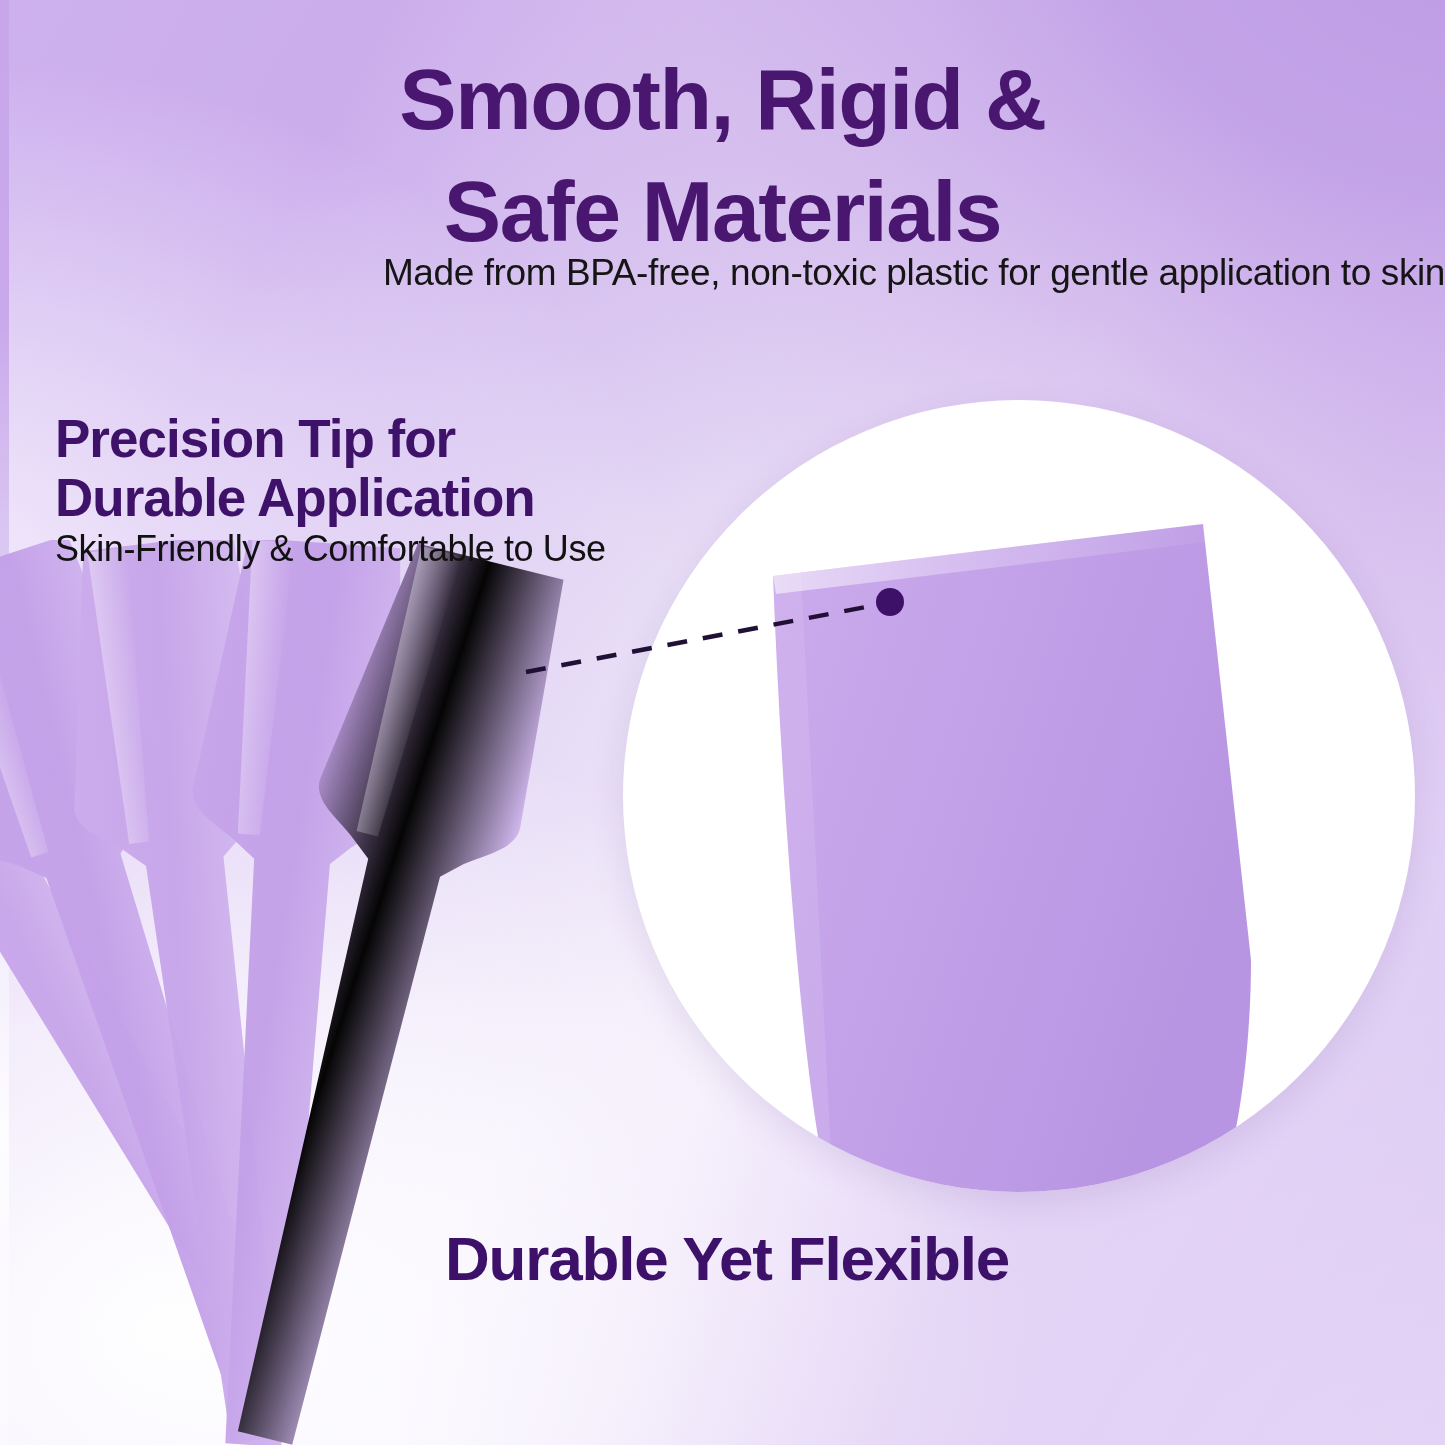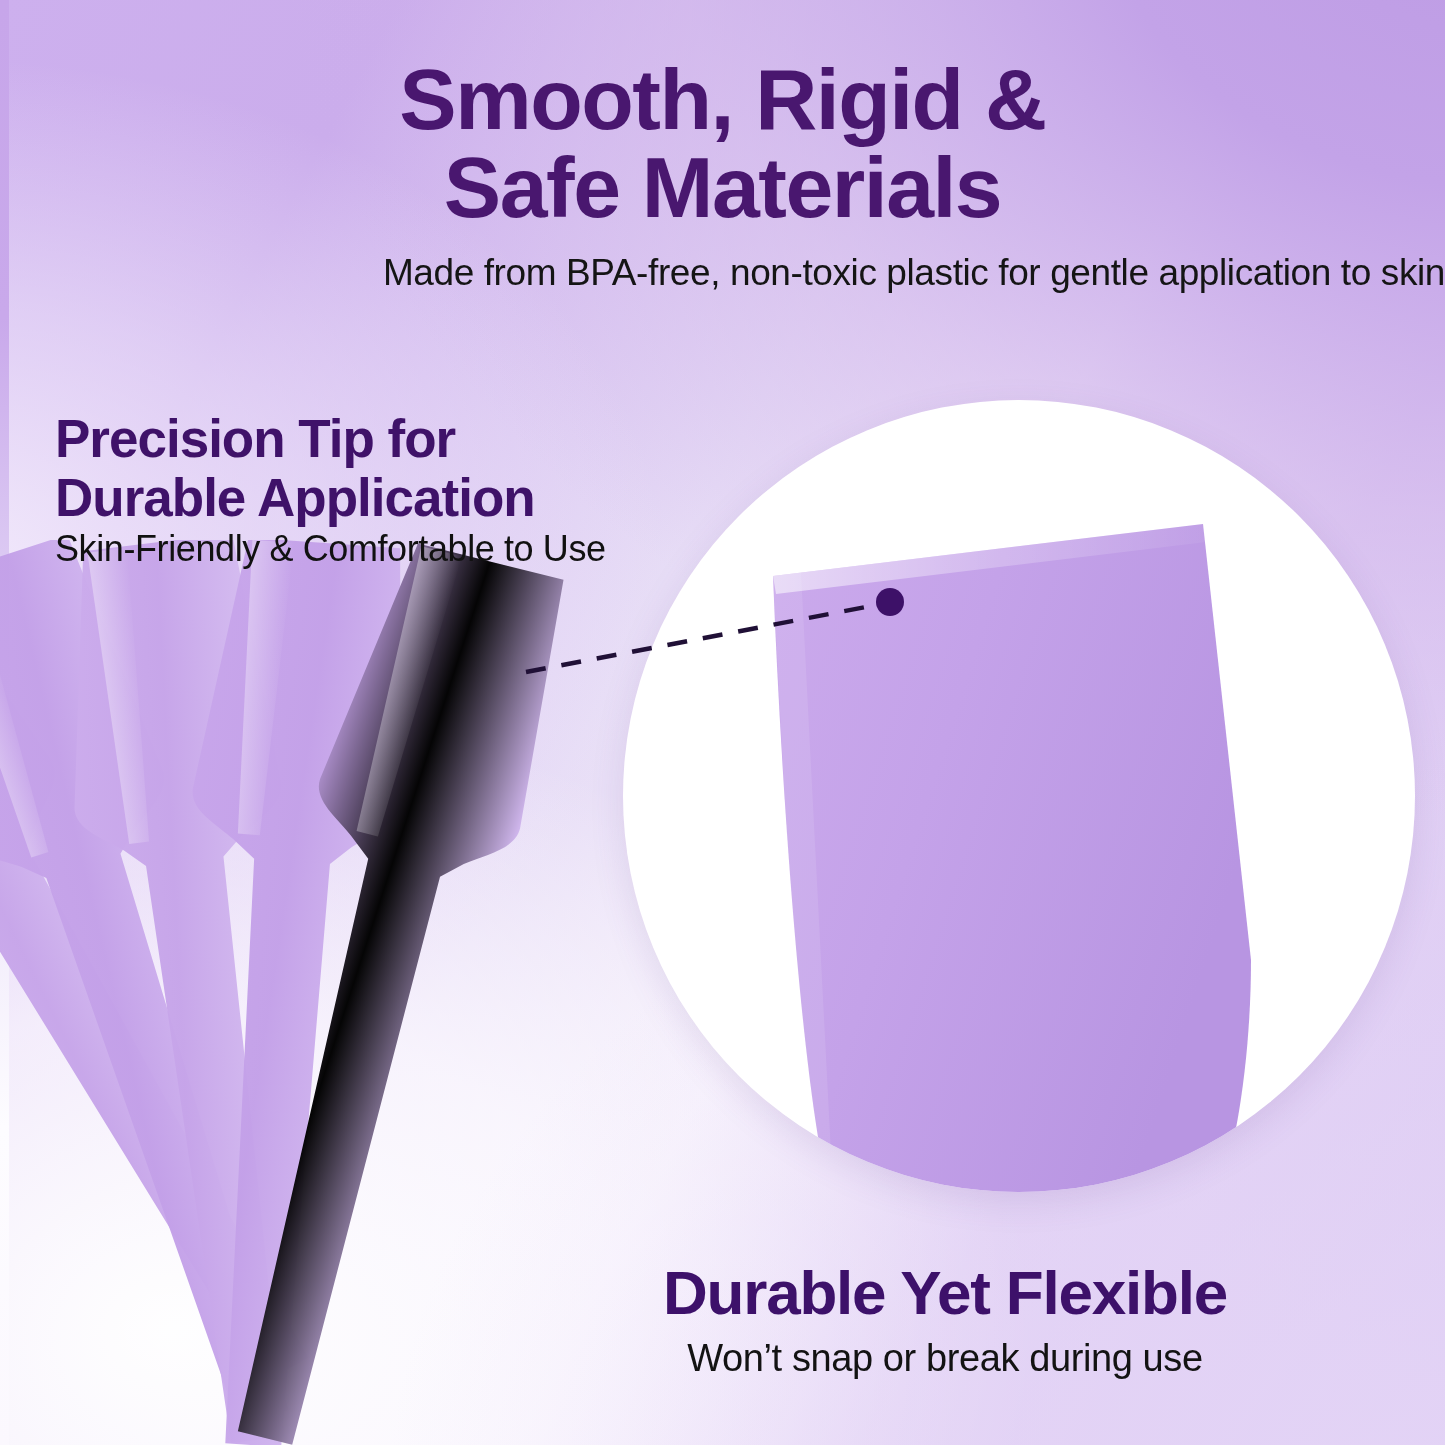--- a/index.html
+++ b/index.html
@@ -81,21 +81,21 @@
     left: 0;
     top: 56px;
     width: 1445px;
     text-align: center;
     color: #49176f;
     font-weight: bold;
     font-size: 86px;
     line-height: 1.02;
     letter-spacing: -1.5px;
   }
-  .headline .l2 { display: block; }
+  .headline .l2 { display: block; margin-top: 24px; }
 
   .sub-headline {
     position: absolute;
     left: 0;
     top: 252px;
     width: 1445px;
     text-align: right;
     color: #151515;
     font-size: 37px;
     letter-spacing: -0.4px;
@@ -117,23 +117,22 @@
   .left-block .title .l2 { display: block; }
   .left-block .caption {
     color: #111111;
     font-size: 36px;
     letter-spacing: -0.4px;
   }
 
   .bottom-block {
     position: absolute;
     left: 445px;
-    top: 1260px;
+    top: 1226px;
     width: 1000px;
-    text-align: center;
   }
   .bottom-block .title {
     color: #3d116a;
     font-weight: bold;
     font-size: 62px;
     line-height: 1.05;
     letter-spacing: -1.2px;
   }
   .bottom-block .caption {
     margin-top: 12px;
@@ -298,16 +297,15 @@
   <div class="left-block">
     <div class="title">
       <span>Precision Tip for</span>
       <span class="l2">Durable Application</span>
     </div>
     <div class="caption">Skin-Friendly &amp; Comfortable to Use</div>
   </div>
 
   <div class="bottom-block">
     <div class="title">Durable Yet Flexible</div>
-    <div class="caption">Won’t snap or break during use</div>
   </div>
 
 </div>
 
 </body></html>

